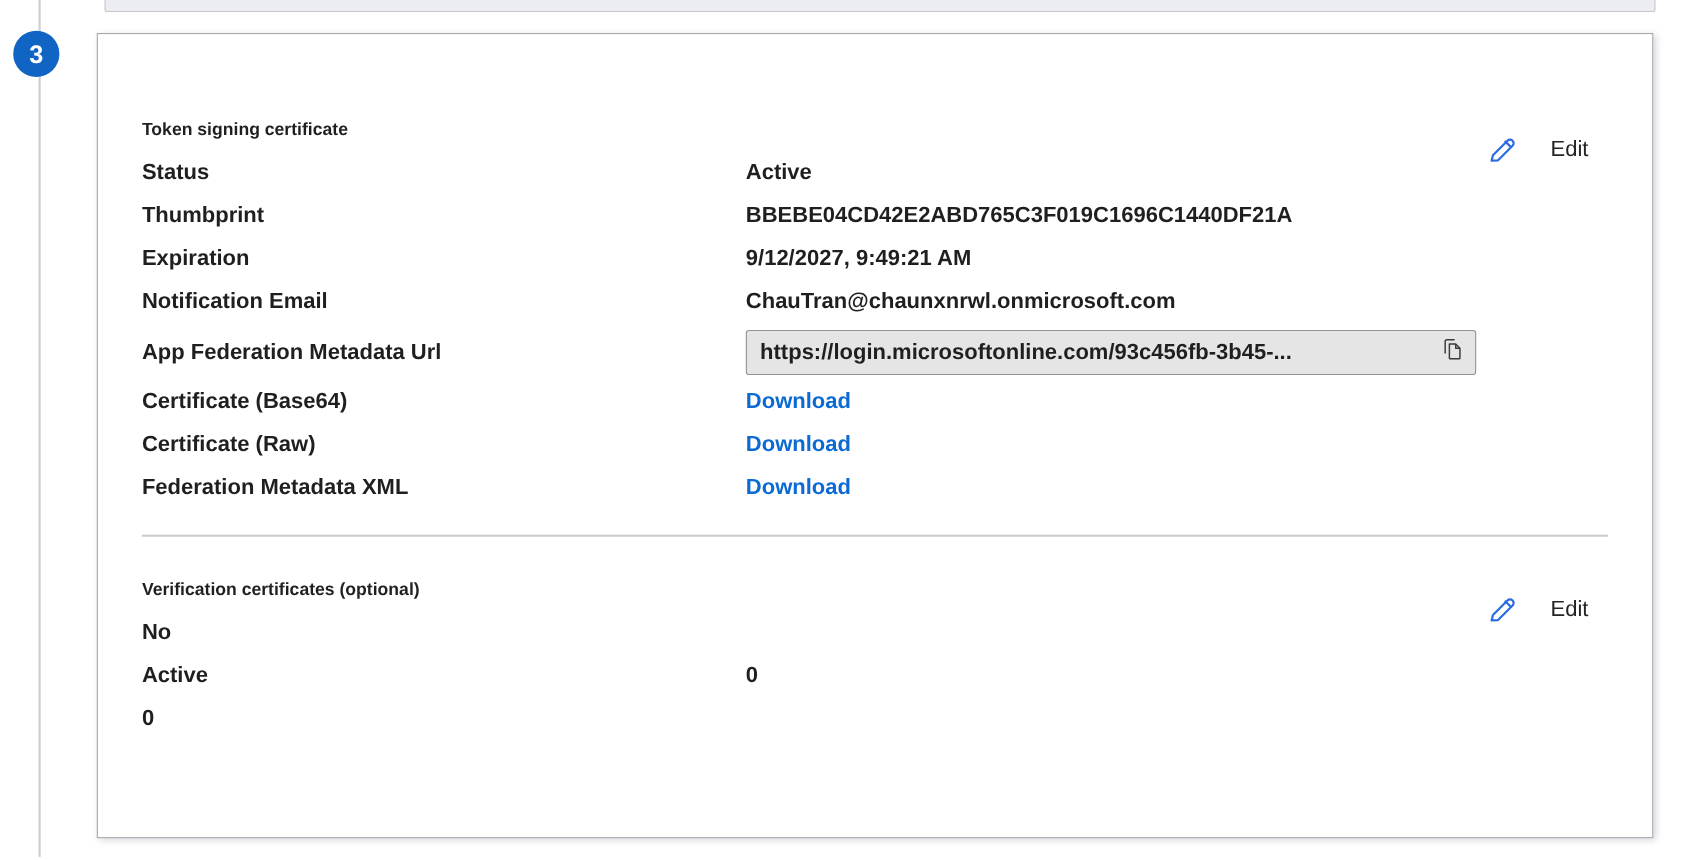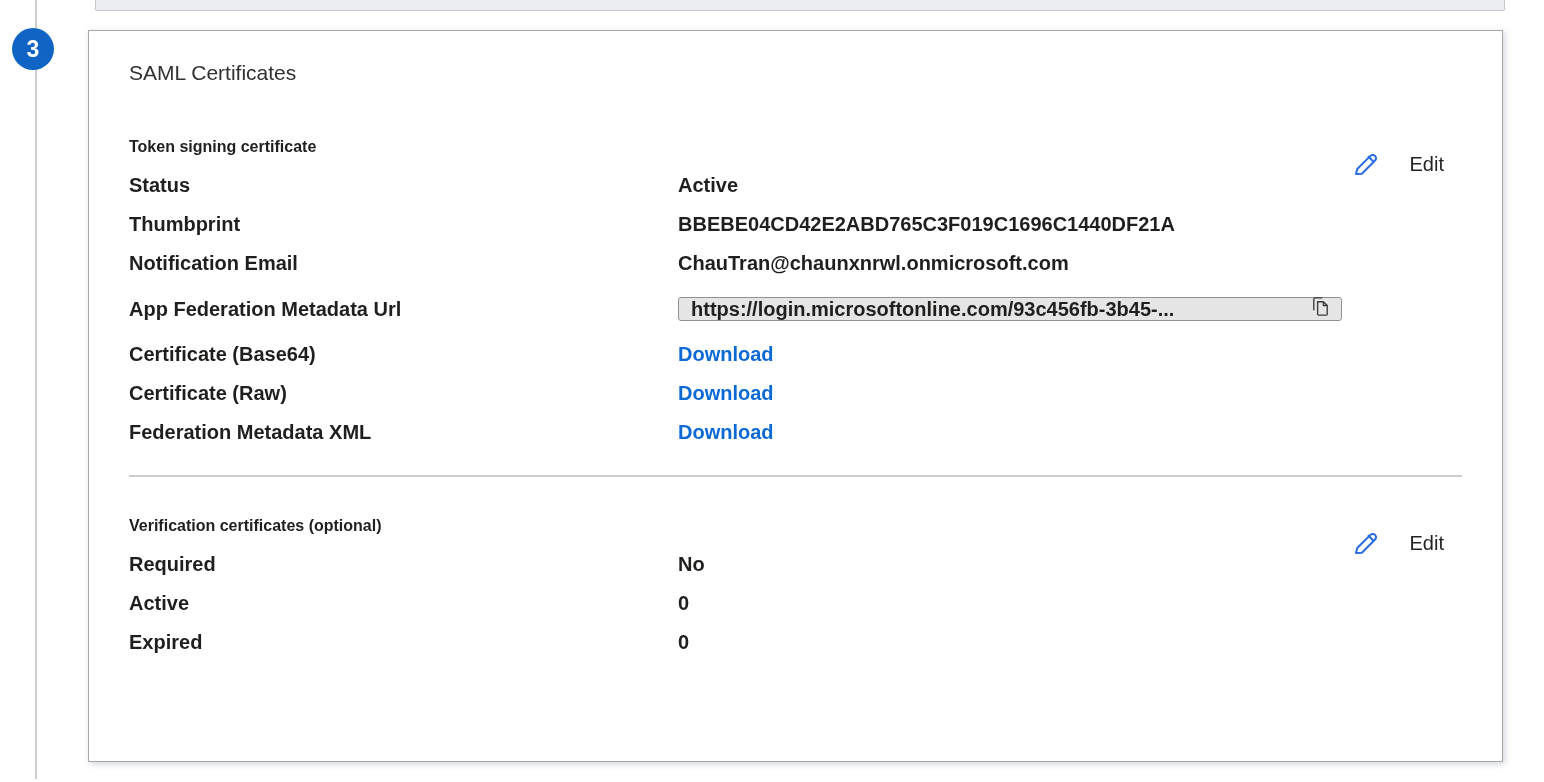--- a/index.html
+++ b/index.html
@@ -36,21 +36,21 @@
     font-family:inherit;font-size:20px;color:#252423;
   }
   .edit-btn svg{display:block;}
   .rows{margin-top:8px;font-weight:bold;}
   .row{display:flex;align-items:center;min-height:39px;font-size:20px;}
   .row-field{min-height:52px;}
   .lbl{width:549px;flex:none;}
   .val{white-space:nowrap;}
   .dl{color:var(--link_blue,#0b6ad4);text-decoration:none;cursor:pointer;}
   .copyfield{
-    width:664px;height:24px;box-sizing:border-box;border-radius:3px;
+    width:664px;height:41px;box-sizing:border-box;border-radius:3px;
     background:#e5e5e5;border:1px solid #929292;
     display:flex;align-items:center;justify-content:space-between;
     padding:0 9px 0 12px;cursor:pointer;
   }
   .copyfield .url{font-size:20px;color:#201f1e;white-space:nowrap;overflow:hidden;}
   .divider{border:none;height:2px;background:#cdcdcd;margin:23px 0 0 0;}
 </style>
 </head>
 <body>
 
@@ -59,21 +59,20 @@
   <div class="timeline"></div>
 
   <div class="badge">
     <span>3</span>
   </div>
 
   <div class="prev-card"></div>
 
   <div class="card">
 
-    <h2 class="card-title">SAML Certificates</h2>
 
     <div class="sec-head">
       <h3>Token signing certificate</h3>
       <button class="edit-btn">
         <span>
           <svg width="30" height="30" viewBox="0 0 24 24" fill="none" stroke="#2b6be2" stroke-width="1.6" stroke-linecap="round" stroke-linejoin="round">
             <path d="M14.06 6.19l3.75 3.75"></path>
             <path d="M4 20l.99-3.95L15.54 5.5a2.62 2.62 0 0 1 3.71 3.71L8.7 19.77 4 20z"></path>
           </svg>
         </span>
@@ -86,20 +85,24 @@
       <div class="row">
         <div class="lbl">Status</div>
         <div class="val">Active</div>
       </div>
 
       <div class="row">
         <div class="lbl">Thumbprint</div>
         <div class="val">BBEBE04CD42E2ABD765C3F019C1696C1440DF21A</div>
       </div>
 
+      <div class="row">
+        <div class="lbl">Expiration</div>
+        <div class="val">9/12/2027, 9:49:21 AM</div>
+      </div>
 
       <div class="row">
         <div class="lbl">Notification Email</div>
         <div class="val">ChauTran@chaunxnrwl.onmicrosoft.com</div>
       </div>
 
       <div class="row row-field">
         <div class="lbl">App Federation Metadata Url</div>
         <div class="copyfield">
           <span class="url">https://login.microsoftonline.com/93c456fb-3b45-...</span>
@@ -141,30 +144,28 @@
             <path d="M4 20l.99-3.95L15.54 5.5a2.62 2.62 0 0 1 3.71 3.71L8.7 19.77 4 20z"></path>
           </svg>
         </span>
         <span>Edit</span>
       </button>
     </div>
 
     <div class="rows">
 
       <div class="row">
-        <div class="lbl">Required</div>
         <div class="val">No</div>
       </div>
 
       <div class="row">
         <div class="lbl">Active</div>
         <div class="val">0</div>
       </div>
 
       <div class="row">
-        <div class="lbl">Expired</div>
         <div class="val">0</div>
       </div>
 
     </div>
 
   </div>
 </div>
 
 </body></html>

